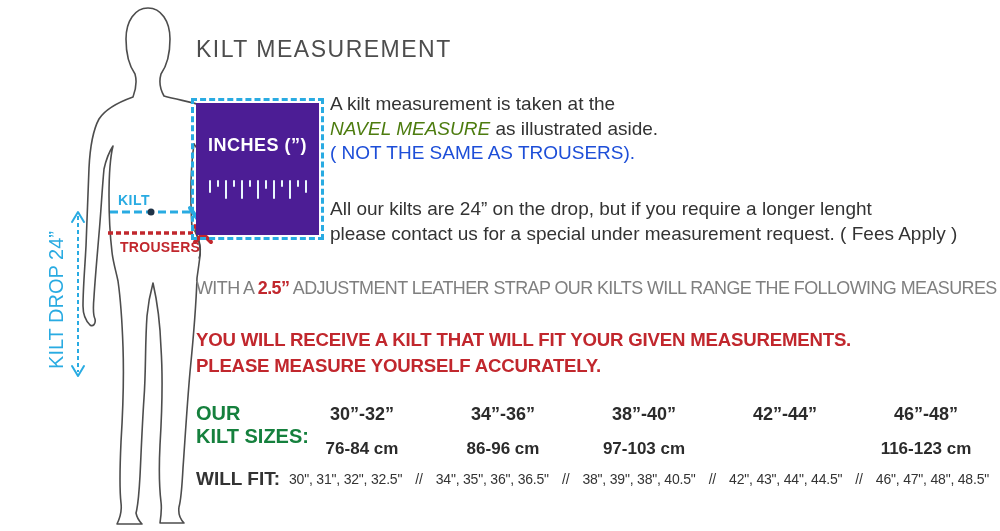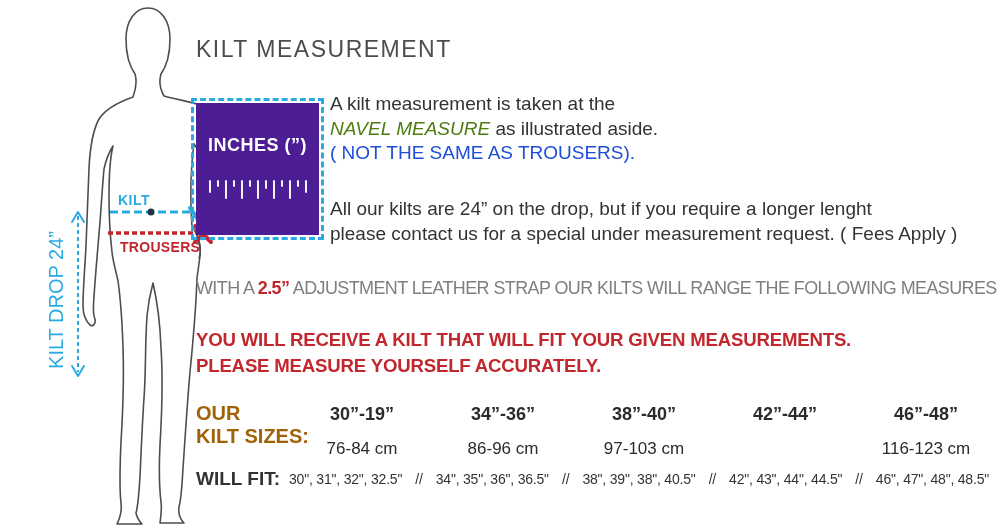--- a/index.html
+++ b/index.html
@@ -48,29 +48,29 @@
   
   .fit-warning {
     position:absolute; left:196px; top:327px;
     font-size:19px; font-weight:bold; line-height:26px;
     letter-spacing:-0.2px; color:#c1272d; white-space:nowrap;
     transform:scaleX(0.98); transform-origin:left center;
   }
   
   .sizes-label {
     position:absolute; left:196px; top:402px;
-    color:#a16207; font-size:20px; font-weight:bold; line-height:23px;
+    color:#15803d; font-size:20px; font-weight:bold; line-height:23px;
   }
   .sizes-cols {
     position:absolute; left:298px; top:404px; width:692px;
     display:flex; justify-content:space-between;
   }
   .size-col { width:128px; text-align:center; color:#2b2b2b; }
   .size-col .in { font-size:18px; font-weight:bold; white-space:nowrap; }
-  .size-col .cm { font-size:17px; font-weight:normal; margin-top:14px; white-space:nowrap; }
+  .size-col .cm { font-size:17px; font-weight:bold; margin-top:14px; white-space:nowrap; }
   
   .willfit-label {
     position:absolute; left:196px; top:468px;
     font-size:19px; font-weight:bold; color:#333333; white-space:nowrap;
   }
   .willfit-values {
     position:absolute; left:289px; top:471px; width:700px;
     display:flex; justify-content:space-between; align-items:center;
     font-size:14px; letter-spacing:-0.2px; color:#333333; white-space:nowrap;
   }
@@ -165,21 +165,21 @@
     <span>YOU WILL RECEIVE A KILT THAT WILL FIT YOUR GIVEN MEASUREMENTS.</span><br>
     <span>PLEASE MEASURE YOURSELF ACCURATELY.</span>
   </div>
 
   <div class="sizes-label">
     <span>OUR</span><br>
     <span>KILT SIZES:</span>
   </div>
   <div class="sizes-cols">
     <div class="size-col">
-      <div class="in">30”-19”</div>
+      <div class="in">30”-32”</div>
       <div class="cm">76-84 cm</div>
     </div>
     <div class="size-col">
       <div class="in">34”-36”</div>
       <div class="cm">86-96 cm</div>
     </div>
     <div class="size-col">
       <div class="in">38”-40”</div>
       <div class="cm">97-103 cm</div>
     </div>

